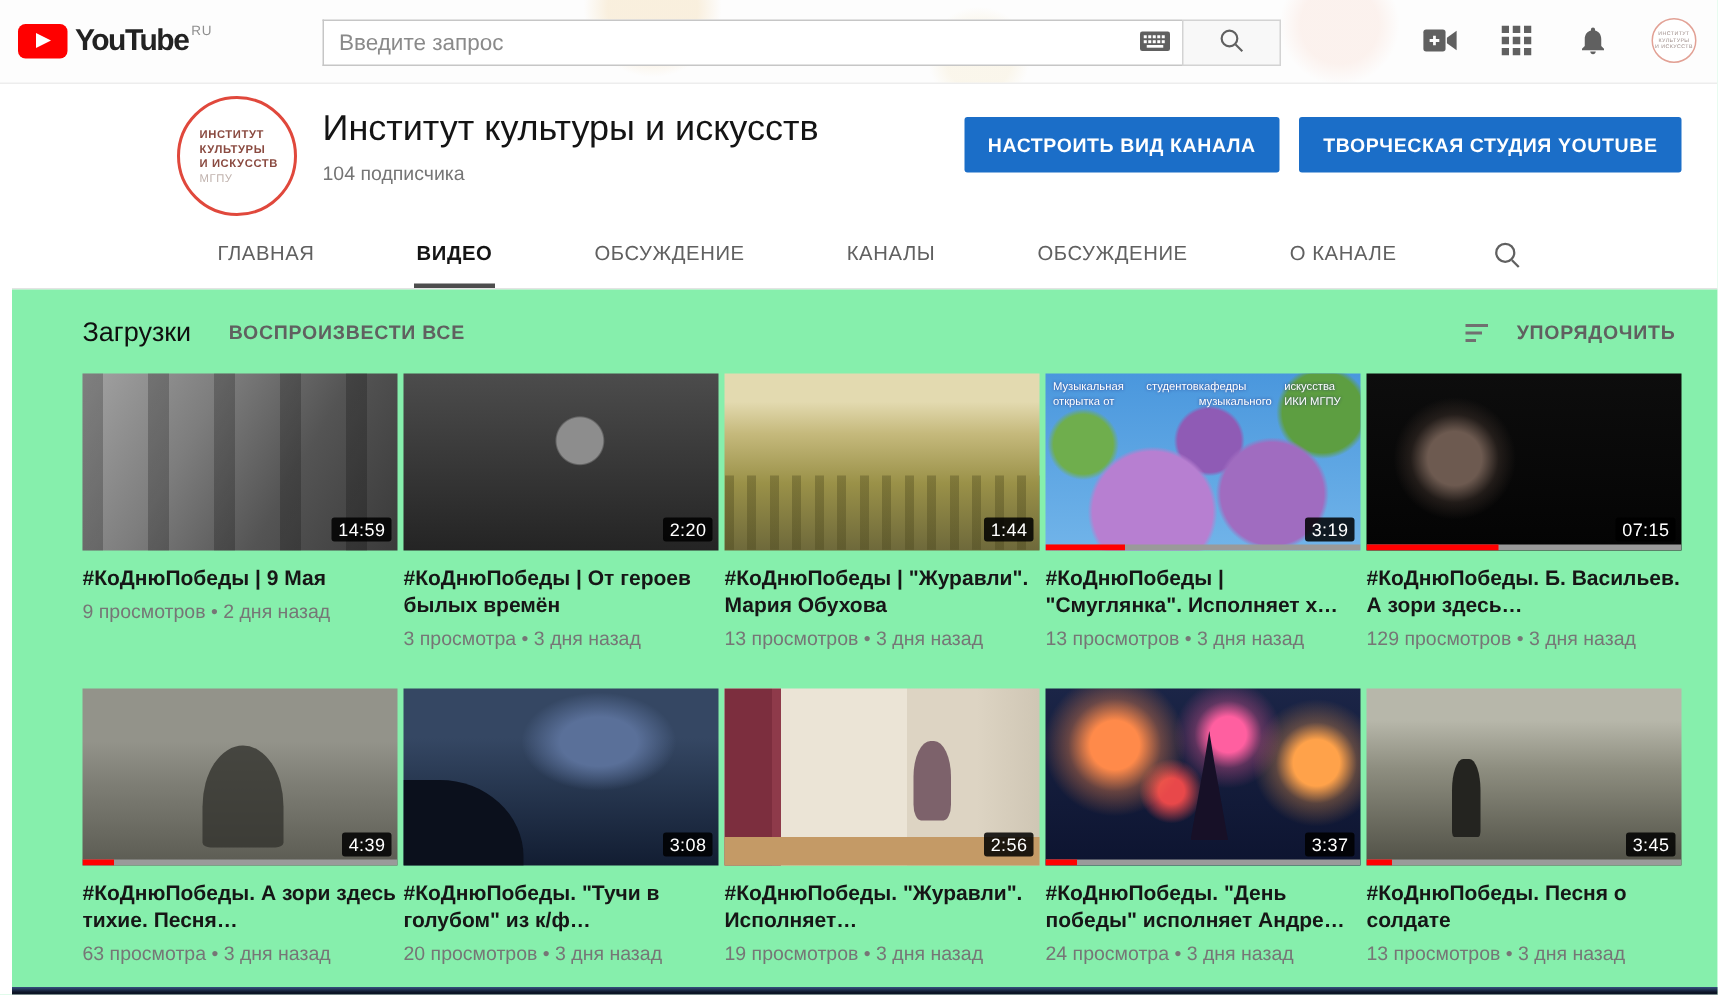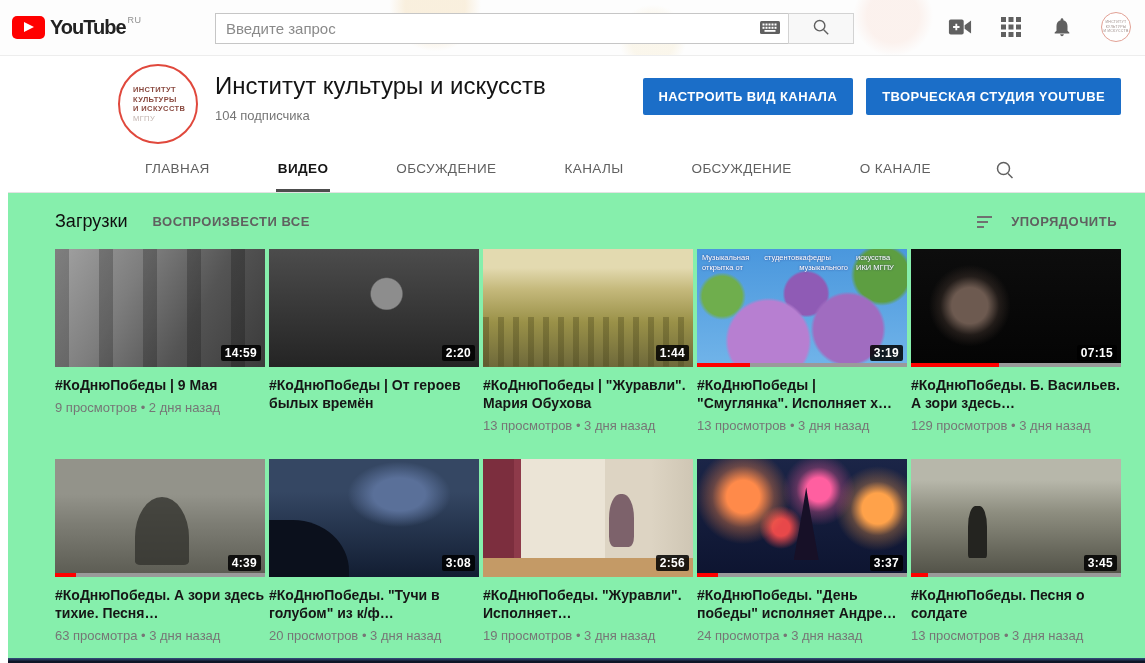--- a/index.html
+++ b/index.html
@@ -67,21 +67,21 @@
   .sort-wrap { margin-left:auto; display:flex; align-items:center; gap:19px; cursor:pointer; margin-right:4px; }
   .sort-icon { display:flex; flex-direction:column; gap:3px; }
   .sort-icon i { display:block; height:2px; background:#707070; }
   .sort-icon i:nth-child(1){ width:15px; } .sort-icon i:nth-child(2){ width:11px; } .sort-icon i:nth-child(3){ width:7px; }
   .sort-label { font-size:13px; font-weight:700; letter-spacing:.5px; color:#606060; }
 
   .video-grid { display:grid; grid-template-columns:repeat(5, 210px); column-gap:4px; row-gap:0; }
   .card { width:210px; height:210px; cursor:pointer; }
   .thumb { position:relative; width:210px; height:118px; overflow:hidden; background:#ccc; }
   .duration { position:absolute; right:4px; bottom:6px; background:rgba(0,0,0,.85); color:#fff;
-    font-size:12px; font-weight:700; padding:1px 4px; border-radius:2px; letter-spacing:.3px; }
+    font-size:12px; font-weight:400; padding:1px 4px; border-radius:2px; letter-spacing:.3px; }
   .progress { position:absolute; left:0; right:0; bottom:0; height:4px; background:#9a9a9a; display:none; }
   .progress-fill { height:100%; background:#ff0000; }
   .overlay-lines { position:absolute; left:5px; top:4px; display:none; flex-direction:row; }
   .overlay-lines i { font-style:normal; font-size:7.5px; line-height:10px; color:#fff;
     text-shadow:0 0 2px rgba(40,40,120,.8); }
   .card-title { margin-top:9px; font-size:14px; font-weight:700; color:#161616; line-height:18px;
     display:-webkit-box; -webkit-line-clamp:2; -webkit-box-orient:vertical; overflow:hidden; }
   .card-meta { margin-top:6px; font-size:13px; color:#767676; }
 
   
@@ -262,20 +262,21 @@
     <div class="card-title">#КоДнюПобеды | 9 Мая</div>
     <div class="card-meta">9 просмотров • 2 дня назад</div>
   </div>
         <div class="card">
     <div class="thumb t2">
 
       <span class="duration">2:20</span>
 
     </div>
     <div class="card-title">#КоДнюПобеды | От героев былых времён</div>
+    <div class="card-meta">3 просмотра • 3 дня назад</div>
   </div>
         <div class="card">
     <div class="thumb t3">
 
       <span class="duration">1:44</span>
 
     </div>
     <div class="card-title">#КоДнюПобеды | "Журавли". Мария Обухова</div>
     <div class="card-meta">13 просмотров • 3 дня назад</div>
   </div>

